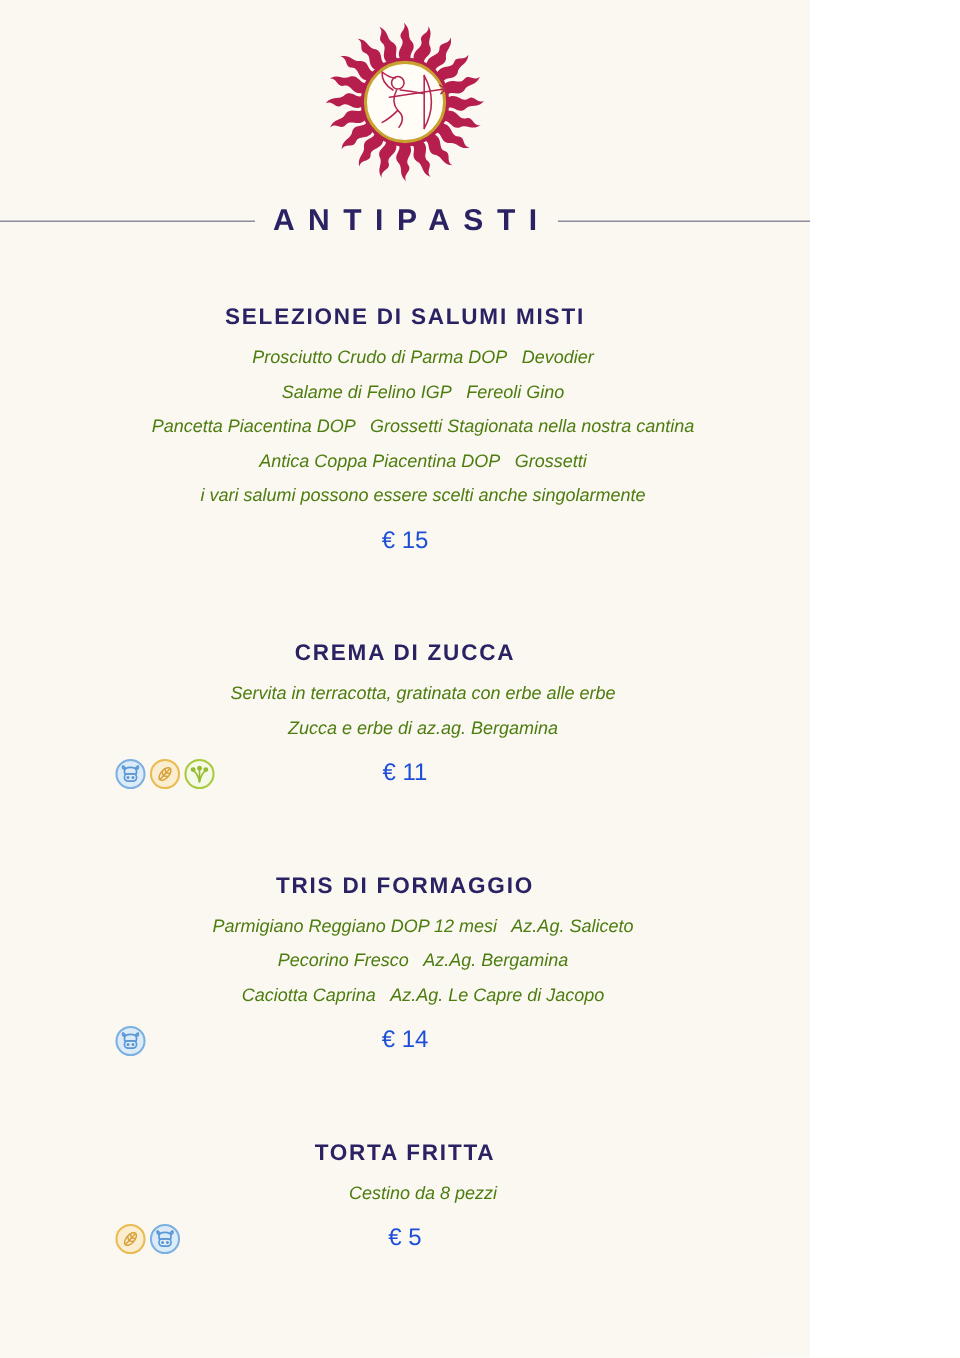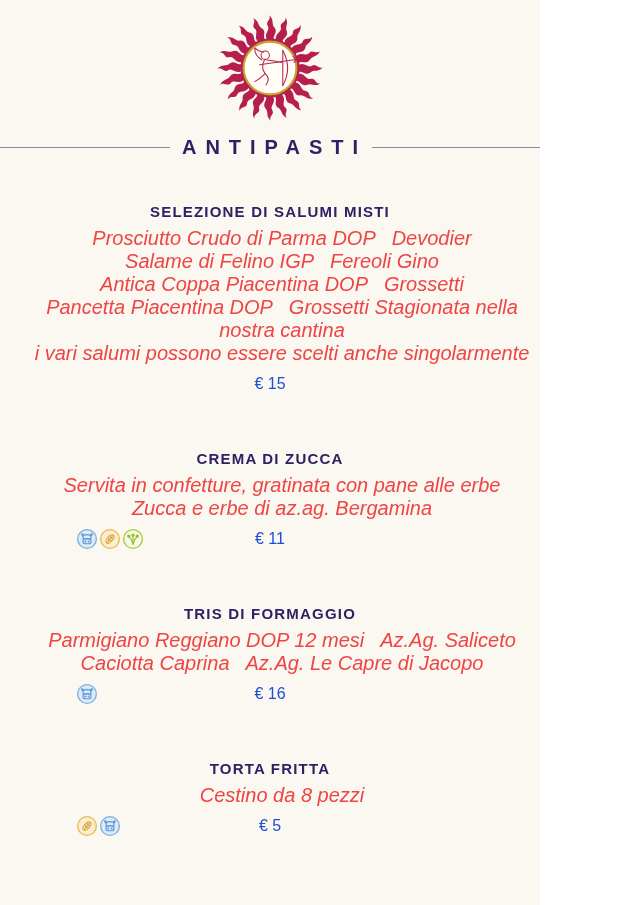--- a/index.html
+++ b/index.html
@@ -50,23 +50,23 @@
     font-weight:bold;
     font-size:15px;
     line-height:15px;
     letter-spacing:1.2px;
     color:#2b2264;
   }
   .line{
     margin:0;
     font-family:"Liberation Sans", sans-serif;
     font-style:italic;
-    font-size:20px;
+    font-size:12px;
     line-height:23px;
-    color:#ef4444;
+    color:#4d7c0f;
     white-space:pre-wrap;
     padding-left:24px;
   }
   .price-row{
     position:relative;
     margin-top:8px;
     height:22px;
   }
   .price{
     font-size:16px;
@@ -135,34 +135,34 @@
     <h1 class="page-title" style="color: rgb(43, 34, 100);">ANTIPASTI</h1>
     <span class="rule rule-right"></span>
   </div>
 
   <main class="menu">
   <section class="section">
     <h2 class="section-title">SELEZIONE DI SALUMI MISTI</h2>
     <div class="lines">
           <p class="line">Prosciutto Crudo di Parma DOP   Devodier</p>
           <p class="line">Salame di Felino IGP   Fereoli Gino</p>
+          <p class="line">Pancetta Piacentina DOP   Grossetti Stagionata nella nostra cantina</p>
           <p class="line">Antica Coppa Piacentina DOP   Grossetti</p>
-          <p class="line">Pancetta Piacentina DOP   Grossetti Stagionata nella nostra cantina</p>
           <p class="line">i vari salumi possono essere scelti anche singolarmente</p>
         </div>
     <div class="price-row">
       <span class="allergens"></span>
       <div class="price">€ 15</div>
     </div>
   </section>
 
   <section class="section">
     <h2 class="section-title">CREMA DI ZUCCA</h2>
     <div class="lines">
-          <p class="line">Servita in confetture, gratinata con pane alle erbe</p>
+          <p class="line">Servita in terracotta, gratinata con erbe alle erbe</p>
           <p class="line">Zucca e erbe di az.ag. Bergamina</p>
         </div>
     <div class="price-row">
       <span class="allergens">
             <span class="allergen">
               <svg viewBox="0 0 24 24">
                 <circle cx="12" cy="12" r="10.2" fill="#dcebf8" stroke="#7cb0e0" stroke-width="1.5"></circle>
     <g fill="none" stroke="#5b97d4" stroke-width="1.2" stroke-linecap="round" stroke-linejoin="round">
       <path d="M7.6 8.6 C6.2 8.2 5.8 7 6.6 6.1 C7.5 6.6 8.1 7.3 8.4 8"></path>
       <path d="M16.4 8.6 C17.8 8.2 18.2 7 17.4 6.1 C16.5 6.6 15.9 7.3 15.6 8"></path>
@@ -199,39 +199,40 @@
             </span>
           </span>
       <div class="price">€ 11</div>
     </div>
   </section>
 
   <section class="section">
     <h2 class="section-title">TRIS DI FORMAGGIO</h2>
     <div class="lines">
           <p class="line">Parmigiano Reggiano DOP 12 mesi   Az.Ag. Saliceto</p>
+          <p class="line">Pecorino Fresco   Az.Ag. Bergamina</p>
           <p class="line">Caciotta Caprina   Az.Ag. Le Capre di Jacopo</p>
         </div>
     <div class="price-row">
       <span class="allergens">
             <span class="allergen">
               <svg viewBox="0 0 24 24">
                 <circle cx="12" cy="12" r="10.2" fill="#dcebf8" stroke="#7cb0e0" stroke-width="1.5"></circle>
     <g fill="none" stroke="#5b97d4" stroke-width="1.2" stroke-linecap="round" stroke-linejoin="round">
       <path d="M7.6 8.6 C6.2 8.2 5.8 7 6.6 6.1 C7.5 6.6 8.1 7.3 8.4 8"></path>
       <path d="M16.4 8.6 C17.8 8.2 18.2 7 17.4 6.1 C16.5 6.6 15.9 7.3 15.6 8"></path>
       <path d="M8.4 8 Q12 6.4 15.6 8 Q16.9 9.6 16.2 12 L7.8 12 Q7.1 9.6 8.4 8 Z"></path>
       <rect x="7.6" y="11.8" width="8.8" height="5.4" rx="2.6"></rect>
       <circle cx="10.2" cy="14.6" r="0.5" fill="#5b97d4"></circle>
       <circle cx="13.8" cy="14.6" r="0.5" fill="#5b97d4"></circle>
     </g>
               </svg>
             </span>
           </span>
-      <div class="price">€ 16</div>
+      <div class="price">€ 14</div>
     </div>
   </section>
 
   <section class="section">
     <h2 class="section-title">TORTA FRITTA</h2>
     <div class="lines">
           <p class="line">Cestino da 8 pezzi</p>
         </div>
     <div class="price-row">
       <span class="allergens">

